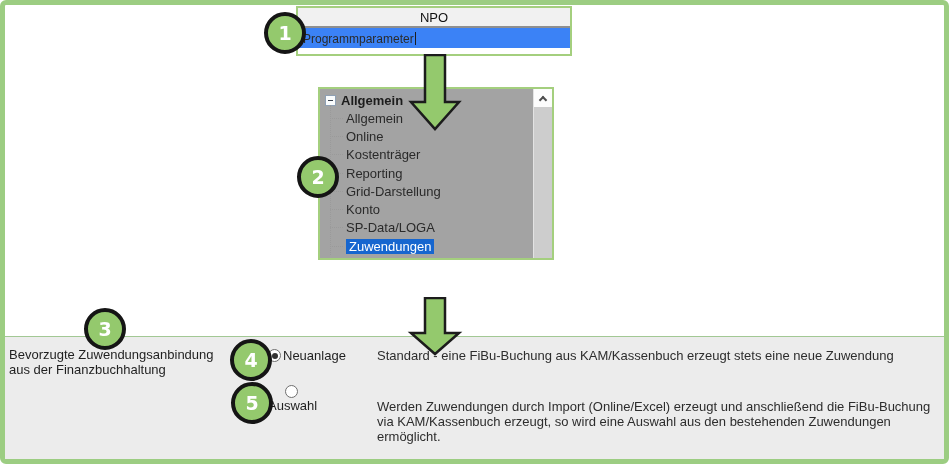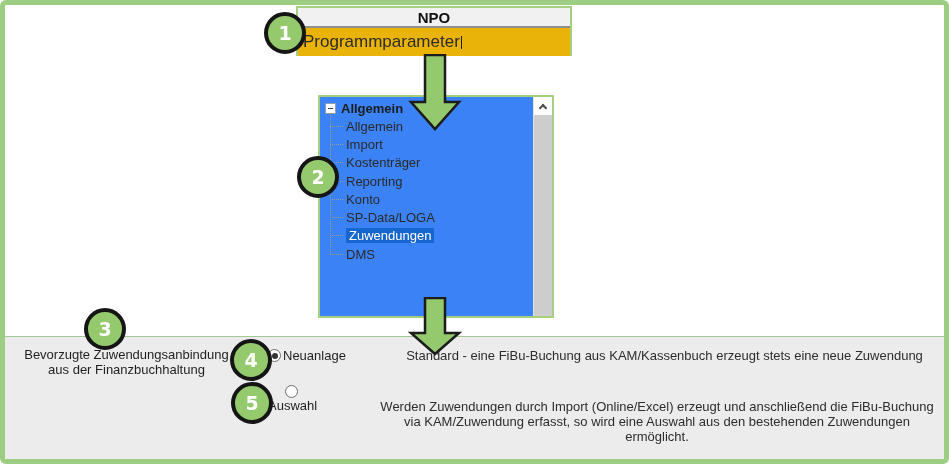--- a/index.html
+++ b/index.html
@@ -18,45 +18,44 @@
   
   .npo-box {
     position:absolute; left:291px; top:1px;
     width:276px; height:50px;
     border:2px solid #a4cf7e;
     background:#fff;
   }
   .npo-header {
     height:20px; background:#f1f1f1;
     border-bottom:2px solid #8f8f8f;
-    font-size:15px; font-weight:bold; color:#111;
+    font-size:13px; font-weight:normal; color:#111;
     text-align:center; line-height:20px;
   }
   .npo-input {
-    height:28px; background:#eab308;
-    font-size:17px; color:#2b2b2b;
+    height:20px; background:#3b82f6;
+    font-size:12px; color:#2b2b2b;
     padding:4px 0 0 5px; white-space:nowrap;
   }
   .caret {
     display:inline-block; width:1px; height:13px;
     background:#1c1c1c; vertical-align:-2px; margin-left:1px;
   }
 
   
   .arrow { position:absolute; z-index:30; }
   .arrow1 { left:401px; top:49px; }
   .arrow2 { left:401px; top:292px; }
 
   
   .tree-box {
     position:absolute; left:313px; top:82px;
-    width:236px; height:223px;
+    width:236px; height:173px;
     border:2px solid #a4cf7e;
-    background:#3b82f6;
-    margin-top:8px;
+    background:#a3a3a3;
   }
   .tree-content {
     position:absolute; left:2px; top:2px; right:21px; bottom:2px;
     font-size:13px; color:#2a2a2a; overflow:hidden;
   }
   .tree-root-row { display:flex; align-items:center; height:18px; }
   .minus-box {
     width:11px; height:11px; margin-left:3px; margin-right:5px;
     border:1px solid #8fa0b4; background:#fafcfd;
     display:inline-flex; align-items:center; justify-content:center;
@@ -100,21 +99,21 @@
   }
   .badge-1 { left:259px; top:7px; }
   .badge-2 { left:292px; top:151px; }
   .badge-3 { left:79px;  top:303px; }
   .badge-4 { left:225px; top:334px; }
   .badge-5 { left:226px; top:377px; }
 
   
   .bottom-panel {
     position:absolute; left:0; right:0; top:331px; bottom:0;
-    background:#ececec; border-top:1px solid #a2c894;text-align:center;
+    background:#ececec; border-top:1px solid #a2c894;
   }
   .panel-label {
     position:absolute; left:4px; top:10px; width:235px;
     font-size:13px; line-height:15px; color:#1f1f1f;
   }
   .radio-row {
     position:absolute; display:flex; align-items:center;
     font-size:13px; color:#1f1f1f; white-space:nowrap;
   }
   .radio-row.r1 { left:263px; top:11px; }
@@ -158,29 +157,33 @@
           </span>
         <span class="tree-root-label">Allgemein</span>
       </div>
       <div class="tree-children">
         <div class="tree-row">
             <span class="tree-stub"></span>
             <span class="tree-label">Allgemein</span>
           </div>
         <div class="tree-row">
             <span class="tree-stub"></span>
-            <span class="tree-label">Import</span>
+            <span class="tree-label">Online</span>
           </div>
         <div class="tree-row">
             <span class="tree-stub"></span>
             <span class="tree-label">Kostenträger</span>
           </div>
         <div class="tree-row">
             <span class="tree-stub"></span>
             <span class="tree-label">Reporting</span>
+          </div>
+        <div class="tree-row">
+            <span class="tree-stub"></span>
+            <span class="tree-label">Grid-Darstellung</span>
           </div>
         <div class="tree-row">
             <span class="tree-stub"></span>
             <span class="tree-label">Konto</span>
           </div>
         <div class="tree-row">
             <span class="tree-stub"></span>
             <span class="tree-label">SP-Data/LOGA</span>
           </div>
         <div class="tree-row">
@@ -214,21 +217,21 @@
     <div class="radio-row r1">
       <span class="radio checked"></span>
       <span>Neuanlage</span>
     </div>
     <div class="desc d1">Standard - eine FiBu-Buchung aus KAM/Kassenbuch erzeugt stets eine neue Zuwendung</div>
 
     <div class="radio-row r2">
       <span class="radio"></span>
       <span>Auswahl</span>
     </div>
-    <div class="desc d2">Werden Zuwendungen durch Import (Online/Excel) erzeugt und anschließend die FiBu-Buchung via KAM/Zuwendung erfasst, so wird eine Auswahl aus den bestehenden Zuwendungen ermöglicht.</div>
+    <div class="desc d2">Werden Zuwendungen durch Import (Online/Excel) erzeugt und anschließend die FiBu-Buchung via KAM/Kassenbuch erzeugt, so wird eine Auswahl aus den bestehenden Zuwendungen ermöglicht.</div>
   </div>
 
   <div class="badge badge-1">1</div>
   <div class="badge badge-2">2</div>
   <div class="badge badge-3">3</div>
   <div class="badge badge-4">4</div>
   <div class="badge badge-5">5</div>
 
 </div>
 

